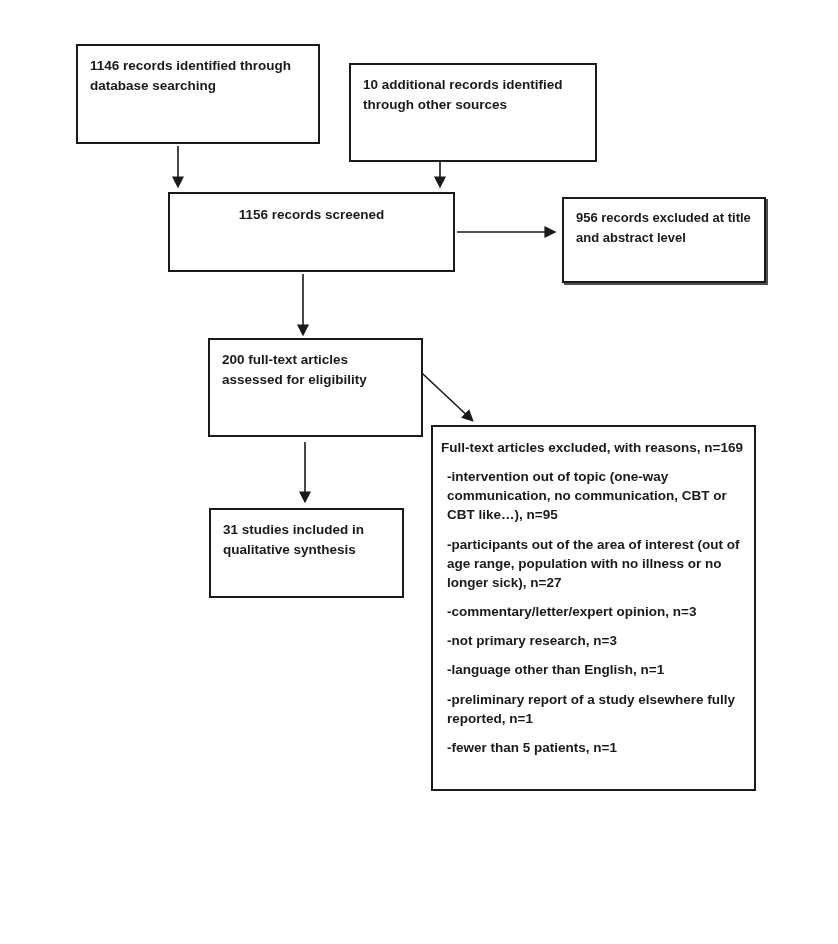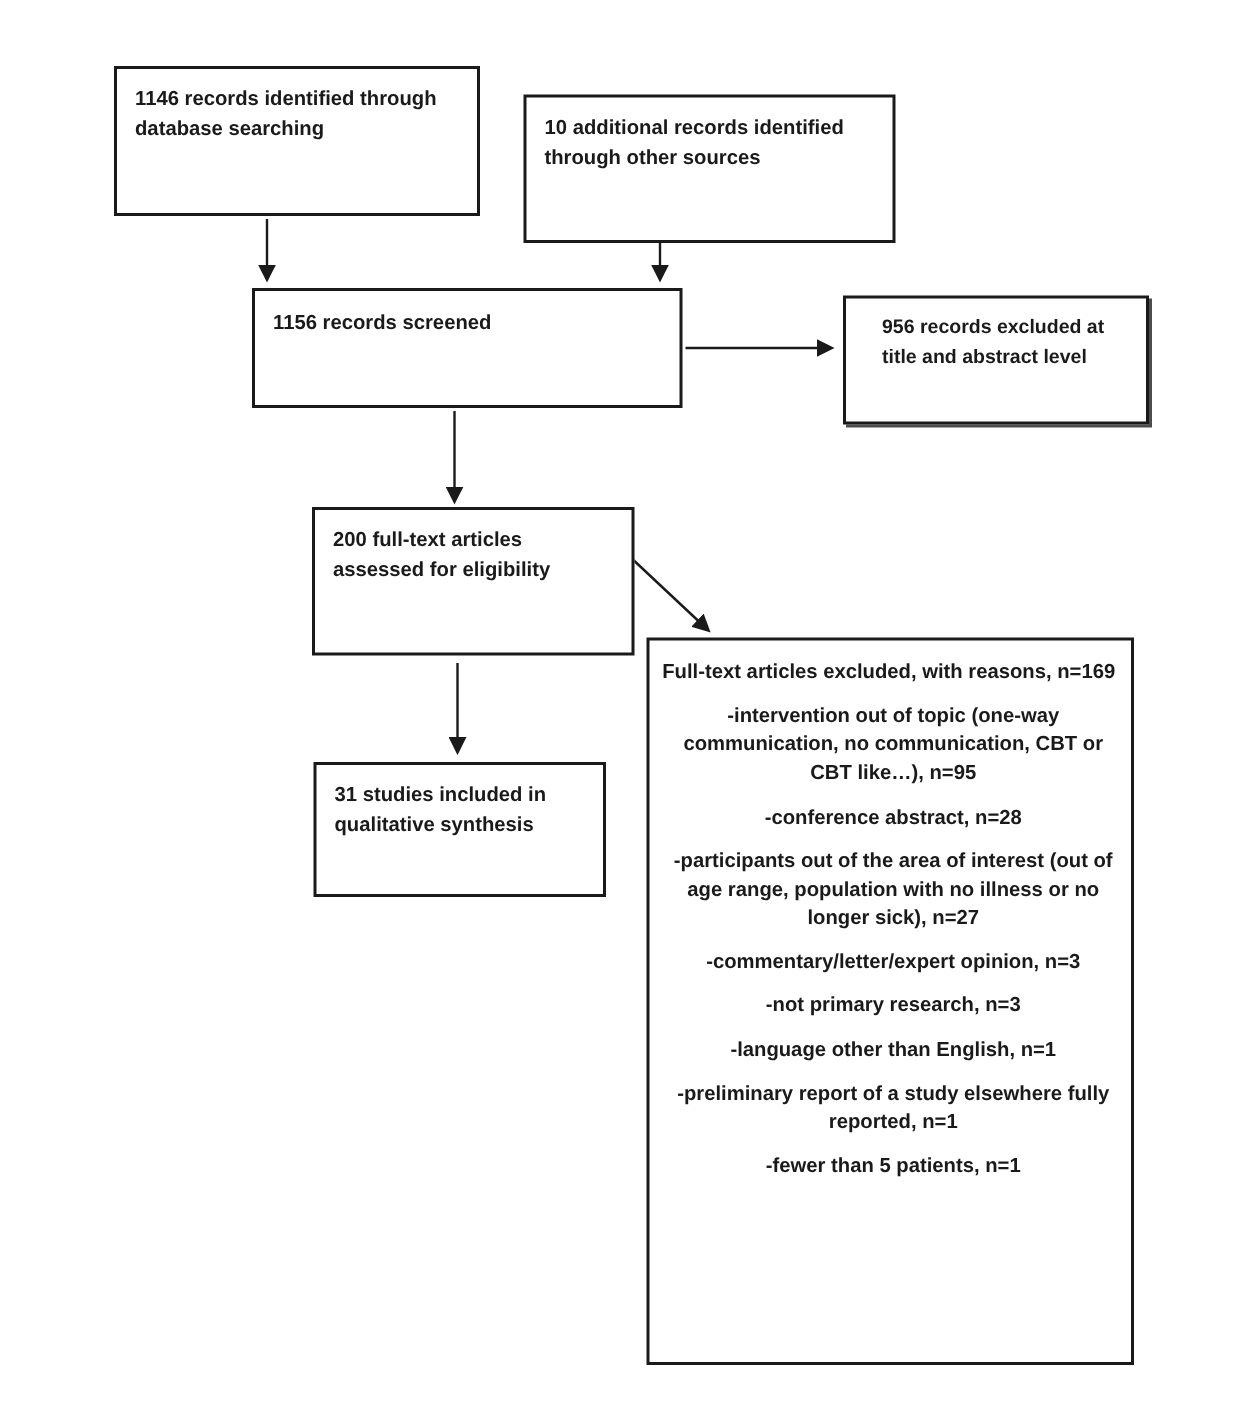--- a/index.html
+++ b/index.html
@@ -23,37 +23,37 @@
   .flow-box {
     position: absolute;
     border: 2px solid var(--ink);
     background: var(--bg);
     font-size: 13.5px;
     line-height: 1.5;
     color: var(--ink);
     padding: 10px 12px;
   }
   .flow-box.centered {
+    text-align: center;
     padding-top: 11px;
   }
   .flow-box.shadowed {
     box-shadow: 2px 2px 0 #4d4d4d;
   }
   
   #box-identified   { left: 76px;  top: 44px;  width: 244px; height: 100px; }
   #box-additional   { left: 349px; top: 63px;  width: 248px; height: 99px;  }
   #box-screened     { left: 168px; top: 192px; width: 287px; height: 80px;  }
-  #box-excluded-ta  { left: 562px; top: 197px; width: 204px; height: 86px; padding: 9px 24px; font-size: 13px; }
+  #box-excluded-ta  { left: 562px; top: 197px; width: 204px; height: 86px; padding: 9px 12px; font-size: 13px; }
   #box-fulltext     { left: 208px; top: 338px; width: 215px; height: 99px;  }
   #box-included     { left: 209px; top: 508px; width: 195px; height: 90px; padding-left: 12px;  }
   #box-exclusions   {
-    left: 431px; top: 425px; width: 325px; height: 485px;
+    left: 431px; top: 425px; width: 325px; height: 366px;
     padding: 11px 10px 10px 8px;
     line-height: 1.42;
-    text-align: center;
   }
   #box-exclusions .reasons {
     margin-left: 6px;
     margin-top: 10px;
   }
   #box-exclusions .reason-item {
     margin-bottom: 10px;
   }
   .arrow-layer {
     position: absolute;
@@ -102,21 +102,20 @@
   </div>
 
   <div class="flow-box" id="box-included">
     <span>31 studies included in qualitative synthesis</span>
   </div>
 
   <div class="flow-box" id="box-exclusions">
     <div>Full-text articles excluded, with reasons, n=169</div>
     <div class="reasons">
       <p class="reason-item">-intervention out of topic (one-way communication, no communication, CBT or CBT like…), n=95</p>
-      <p class="reason-item">-conference abstract, n=28</p>
       <p class="reason-item">-participants out of the area of interest (out of age range, population with no illness or no longer sick), n=27</p>
       <p class="reason-item">-commentary/letter/expert opinion, n=3</p>
       <p class="reason-item">-not primary research, n=3</p>
       <p class="reason-item">-language other than English, n=1</p>
       <p class="reason-item">-preliminary report of a study elsewhere fully reported, n=1</p>
       <p class="reason-item">-fewer than 5 patients, n=1</p>
     </div>
   </div>
 
 </div>

